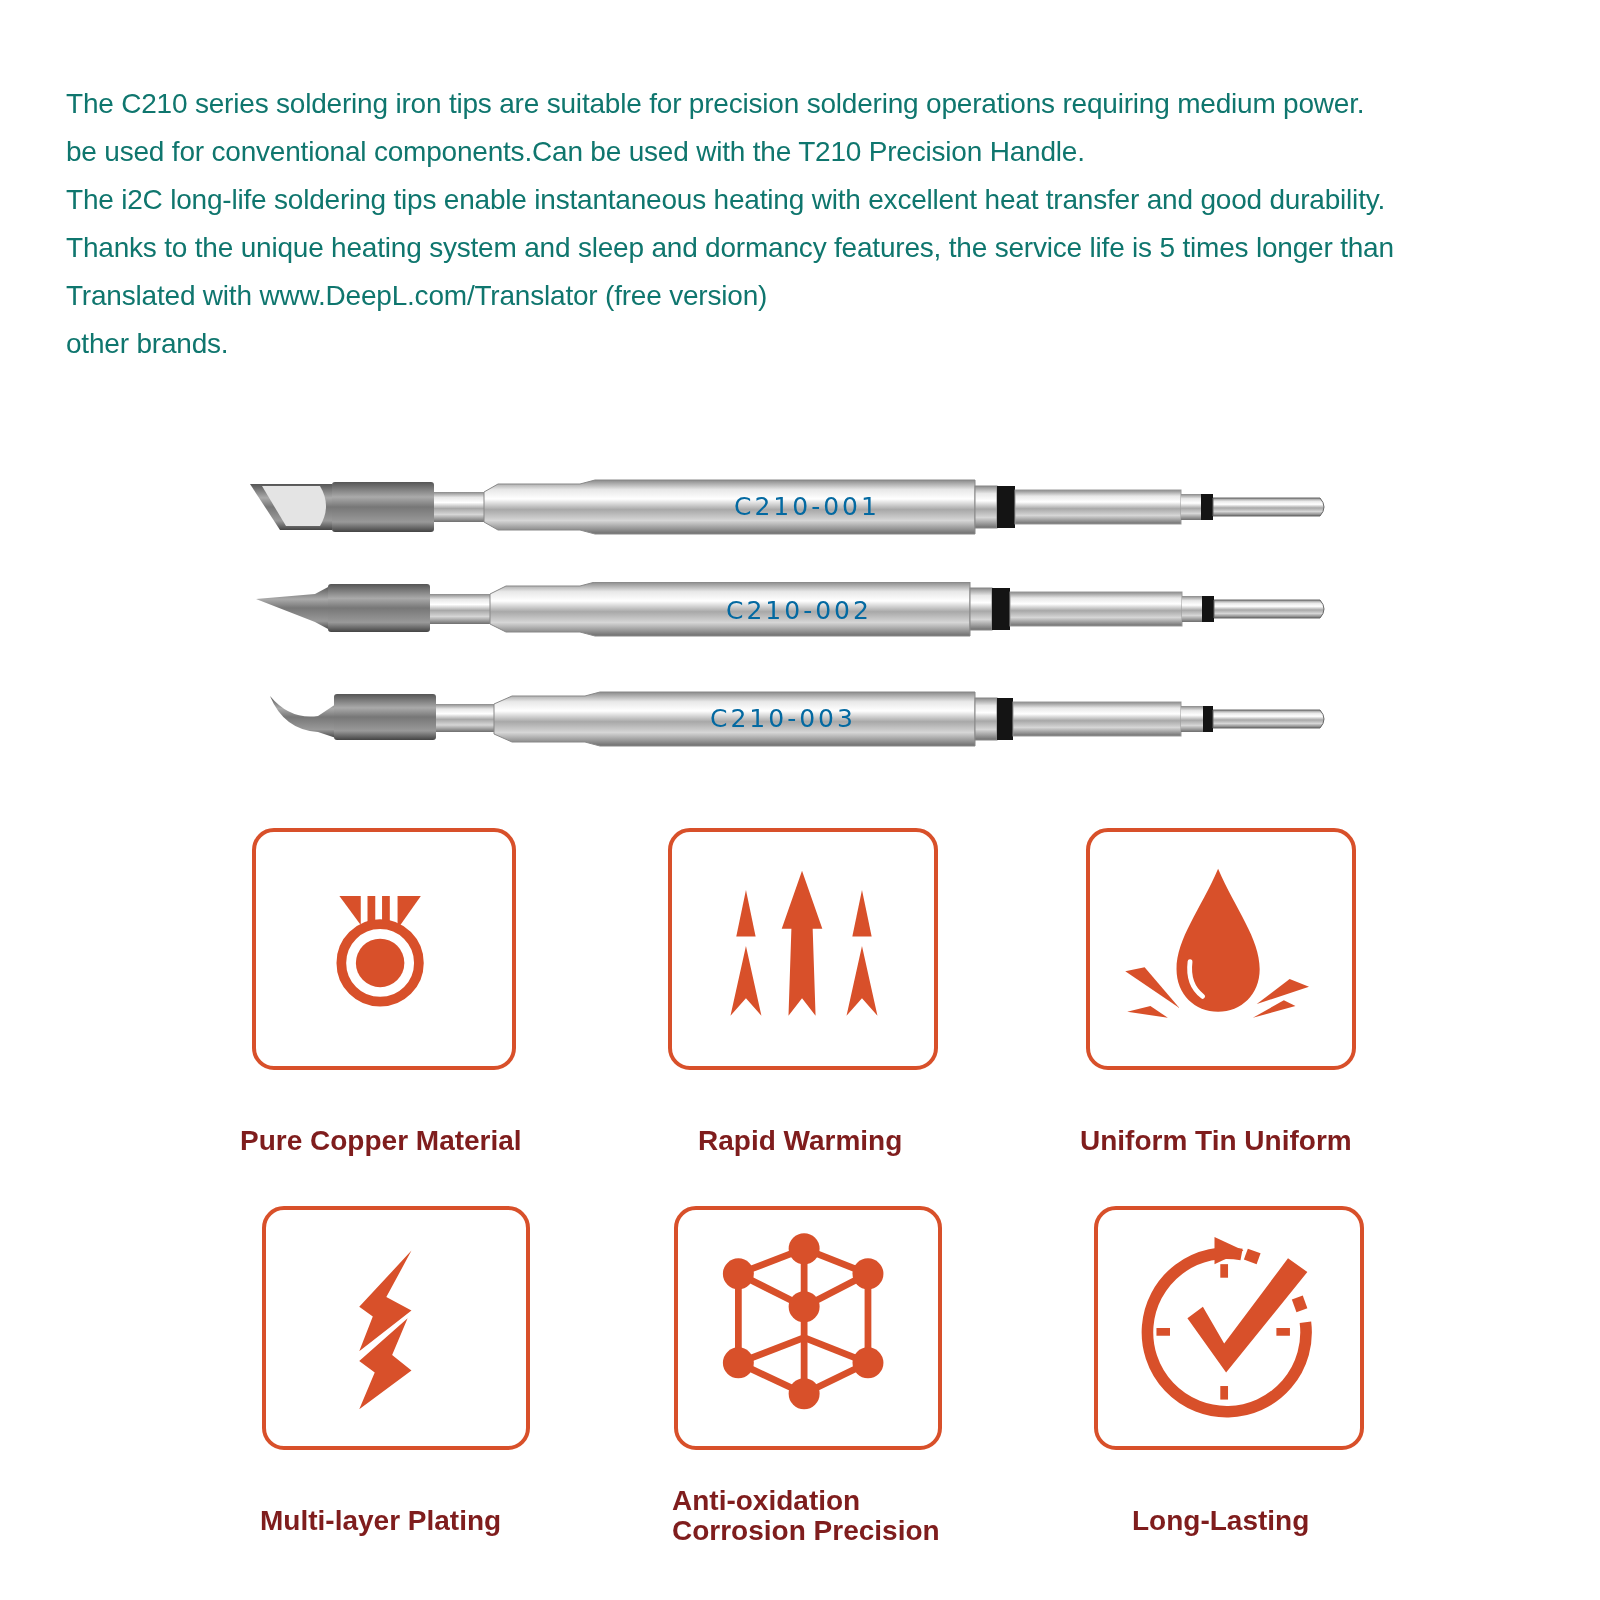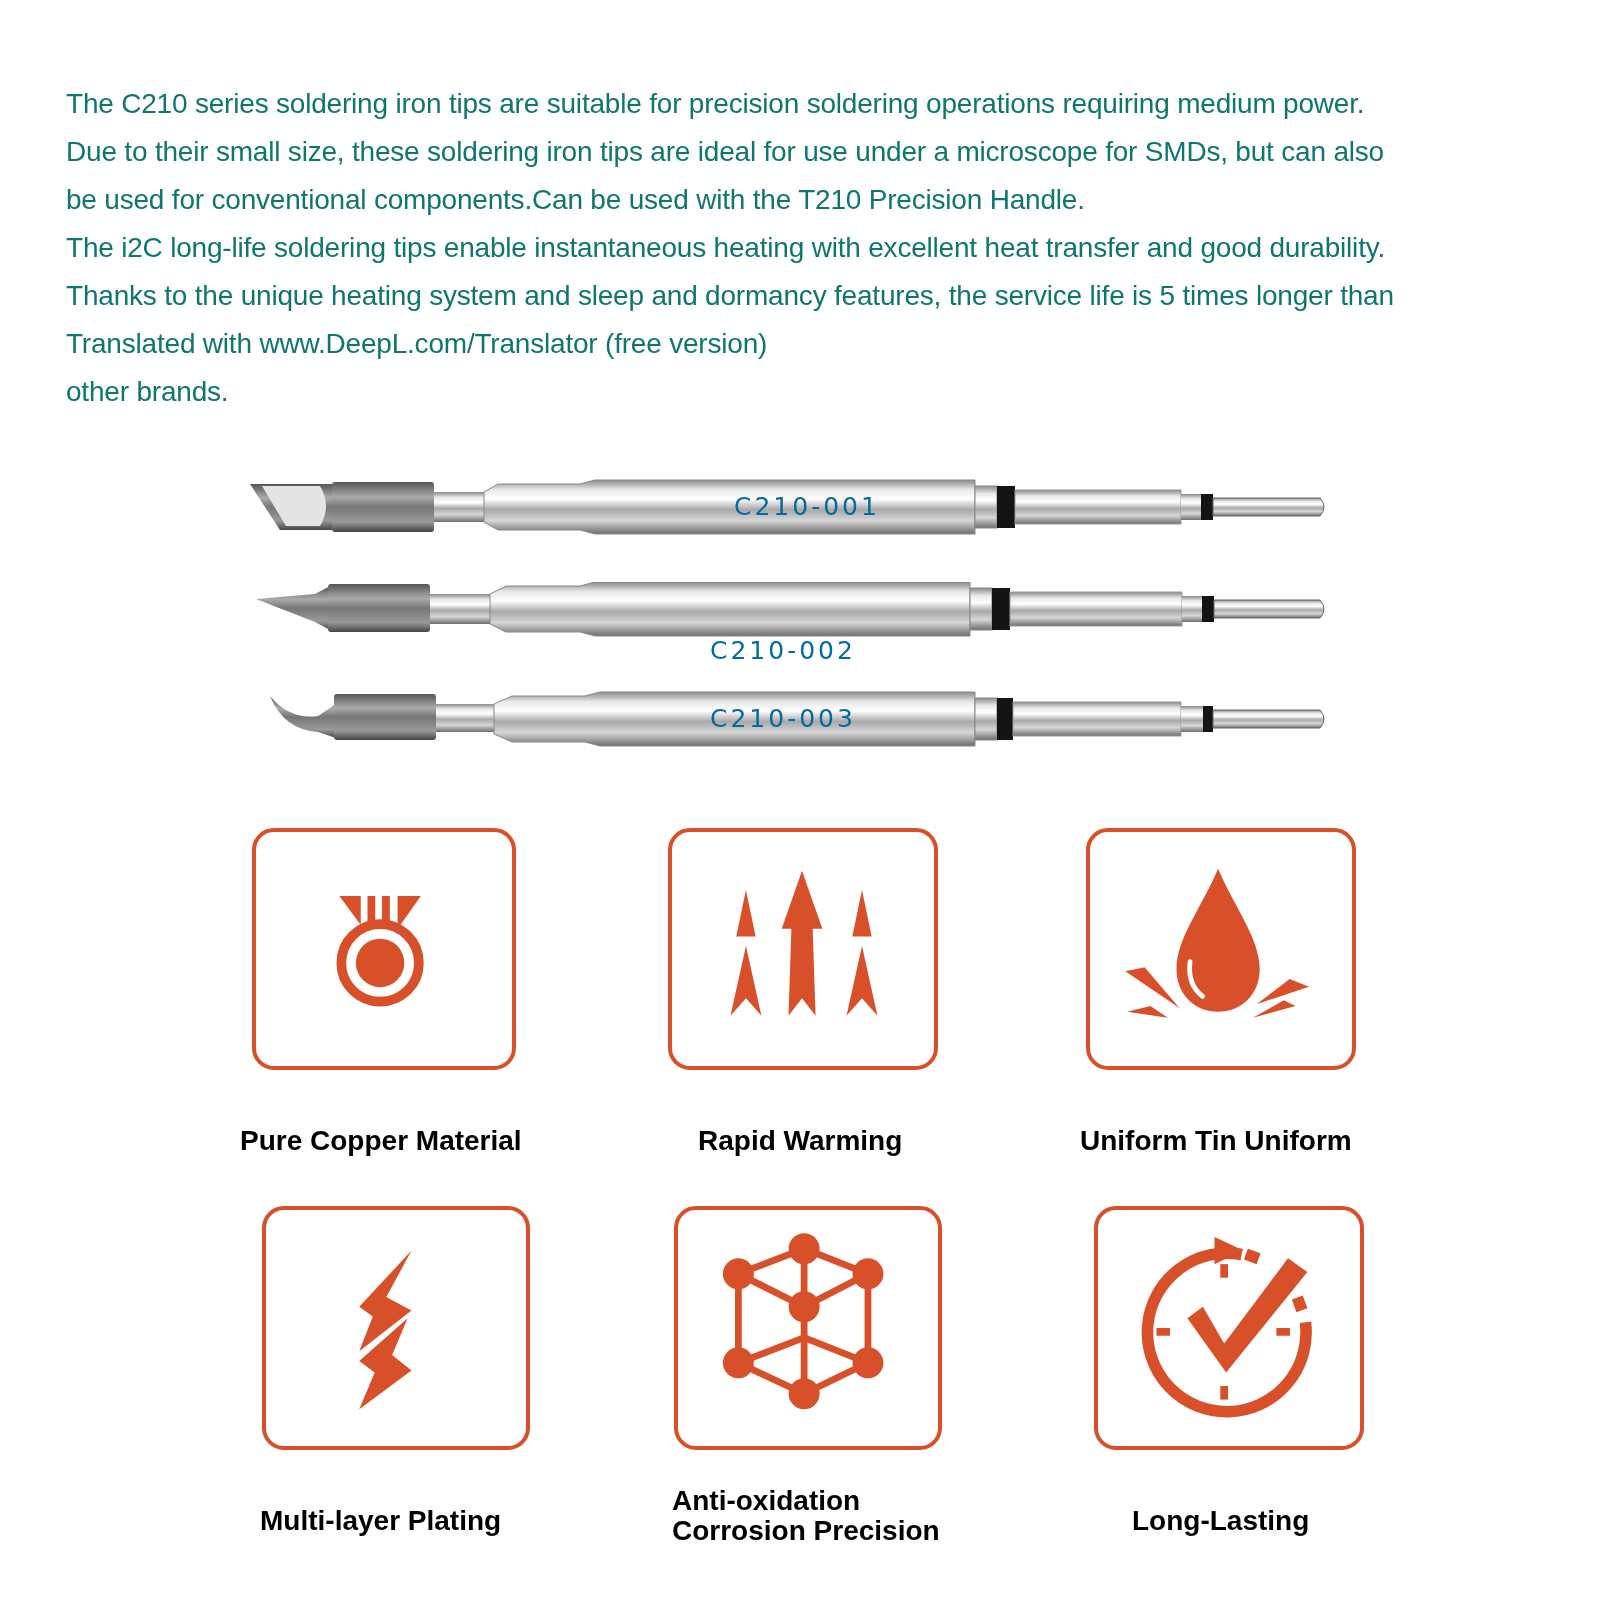--- a/index.html
+++ b/index.html
@@ -7,29 +7,28 @@
          font-family: "Liberation Sans", "DejaVu Sans", sans-serif; color: #3a3a3a; }
   .intro { position: absolute; left: 66px; top: 80px; width: 1500px;
            font-size: 28px; line-height: 48px; color: #0f766e; letter-spacing: -0.2px; }
   .intro p { margin: 0; white-space: nowrap; }
   .tips { position: absolute; left: 250px; top: 470px; width: 1120px; height: 300px; }
   .tip { position: absolute; left: 0; width: 1120px; height: 60px; }
   .tip svg { position: absolute; left: 0; top: 0; }
   .tip-label { position: absolute; top: 14px; font-family: "DejaVu Sans", sans-serif;
                font-size: 25px; letter-spacing: 3px; color: #0369a1; font-weight: normal; }
   .feature { position: absolute; width: 300px; text-align: center; }
-  .feature-label { position: absolute; font-size: 28px; font-weight: bold; color: #000000;
+  .feature-label { position: absolute; font-size: 28px; font-weight: bold; color: #7f1d1d;
                    white-space: nowrap; line-height: 30px; }
 </style>
 </head>
 <body>
 
 <div class="intro">
   <p>The C210 series soldering iron tips are suitable for precision soldering operations requiring medium power.</p>
-  <p>Due to their small size, these soldering iron tips are ideal for use under a microscope for SMDs, but can also</p>
   <p>be used for conventional components.Can be used with the T210 Precision Handle.</p>
   <p>The i2C long-life soldering tips enable instantaneous heating with excellent heat transfer and good durability.</p>
   <p>Thanks to the unique heating system and sleep and dormancy features, the service life is 5 times longer than</p>
   <p>Translated with www.DeepL.com/Translator (free version)</p>
   <p>other brands.</p>
 </div>
 
 <svg width="0" height="0" style="position:absolute">
   <defs>
     <linearGradient id="metal" x1="0" y1="0" x2="0" y2="1">
@@ -75,21 +74,21 @@
       <rect x="78" y="2" width="102" height="48" rx="3" fill="url(#darkmetal)"></rect>
       <rect x="180" y="12" width="60" height="30" fill="url(#metal)"></rect>
       <path d="M240,12 L256,4 L330,4 L345,0 L720,0 L720,54 L345,54 L330,50 L256,50 L240,42 Z" fill="url(#metal)" stroke="#888" stroke-width="1"></path>
       <rect x="720" y="6" width="22" height="42" fill="url(#metal)" stroke="#888" stroke-width="1"></rect>
       <rect x="742" y="6" width="18" height="42" fill="#141414"></rect>
       <rect x="760" y="10" width="172" height="34" fill="url(#metal)" stroke="#999" stroke-width="1"></rect>
       <rect x="932" y="14" width="20" height="26" fill="url(#metal)"></rect>
       <rect x="952" y="14" width="12" height="26" fill="#141414"></rect>
       <path d="M964,18 L1070,18 Q1078,27 1070,36 L964,36 Z" fill="url(#metal)" stroke="#666" stroke-width="1"></path>
     </svg>
-    <span class="tip-label" style="left:460px;margin-top:40px;">C210-002</span>
+    <span class="tip-label" style="left:476px;">C210-002</span>
   </div>
 
   <div class="tip" style="top:220px;">
     <svg width="1120" height="60" viewBox="0 0 1120 60">
       <path d="M20,6 Q40,30 68,26 L86,14 L86,48 L68,42 Q34,40 20,6 Z" fill="url(#darkmetal)"></path>
       <rect x="84" y="4" width="102" height="46" rx="3" fill="url(#darkmetal)"></rect>
       <rect x="186" y="14" width="58" height="28" fill="url(#metal)"></rect>
       <path d="M244,14 L262,6 L335,6 L350,2 L725,2 L725,56 L350,56 L335,52 L262,52 L244,44 Z" fill="url(#metal)" stroke="#888" stroke-width="1"></path>
       <rect x="725" y="8" width="22" height="42" fill="url(#metal)" stroke="#888" stroke-width="1"></rect>
       <rect x="747" y="8" width="16" height="42" fill="#141414"></rect>

